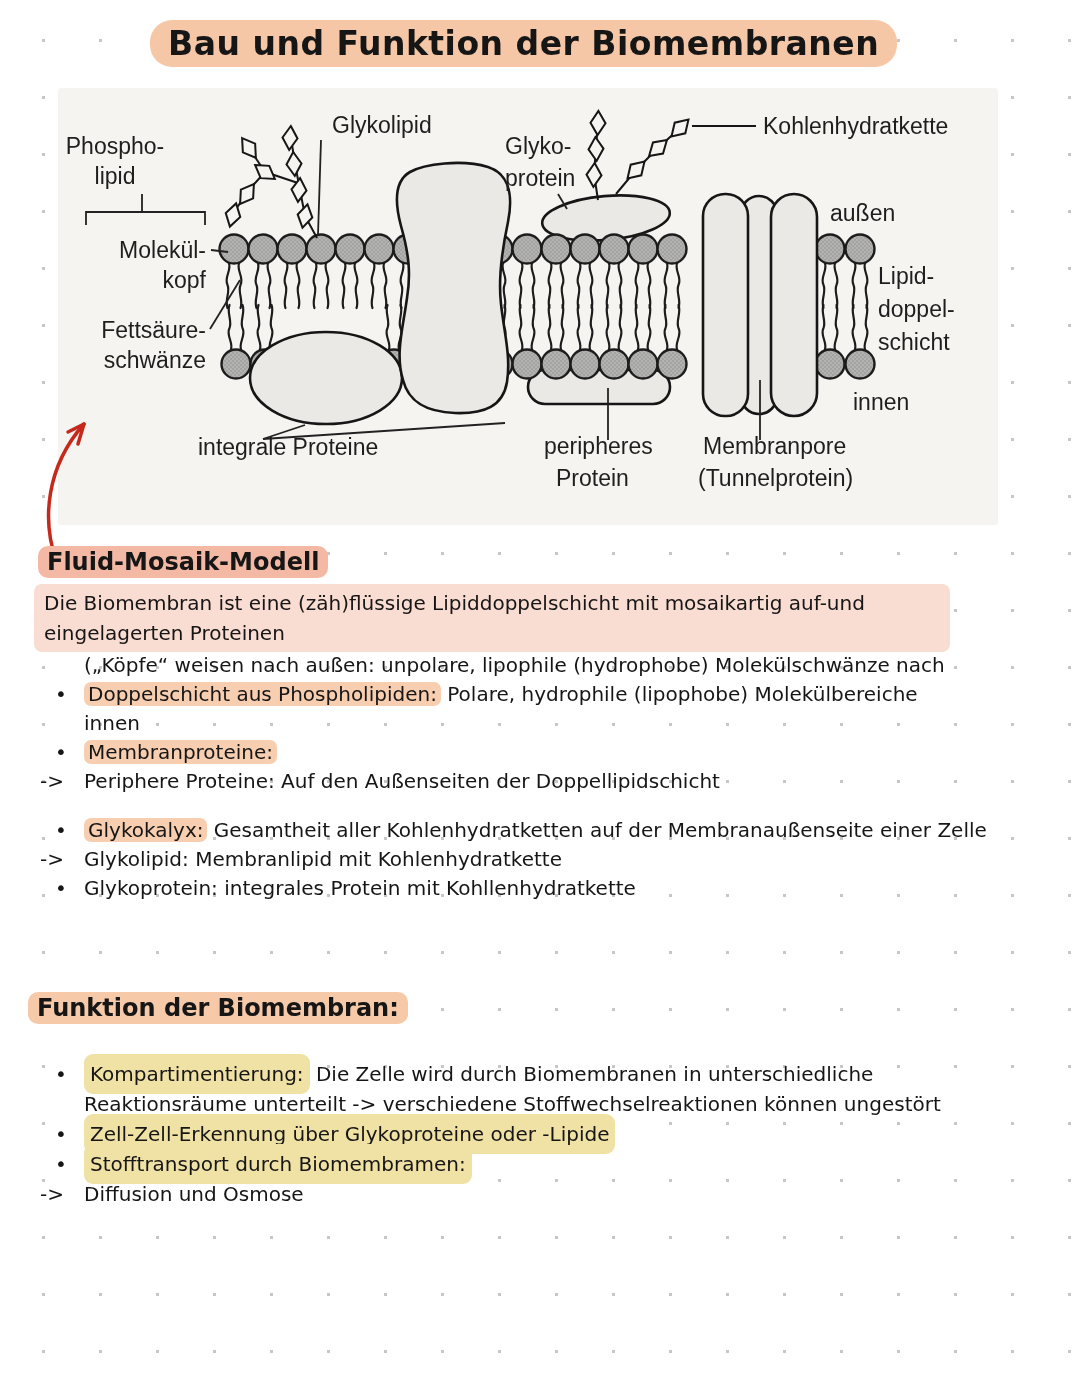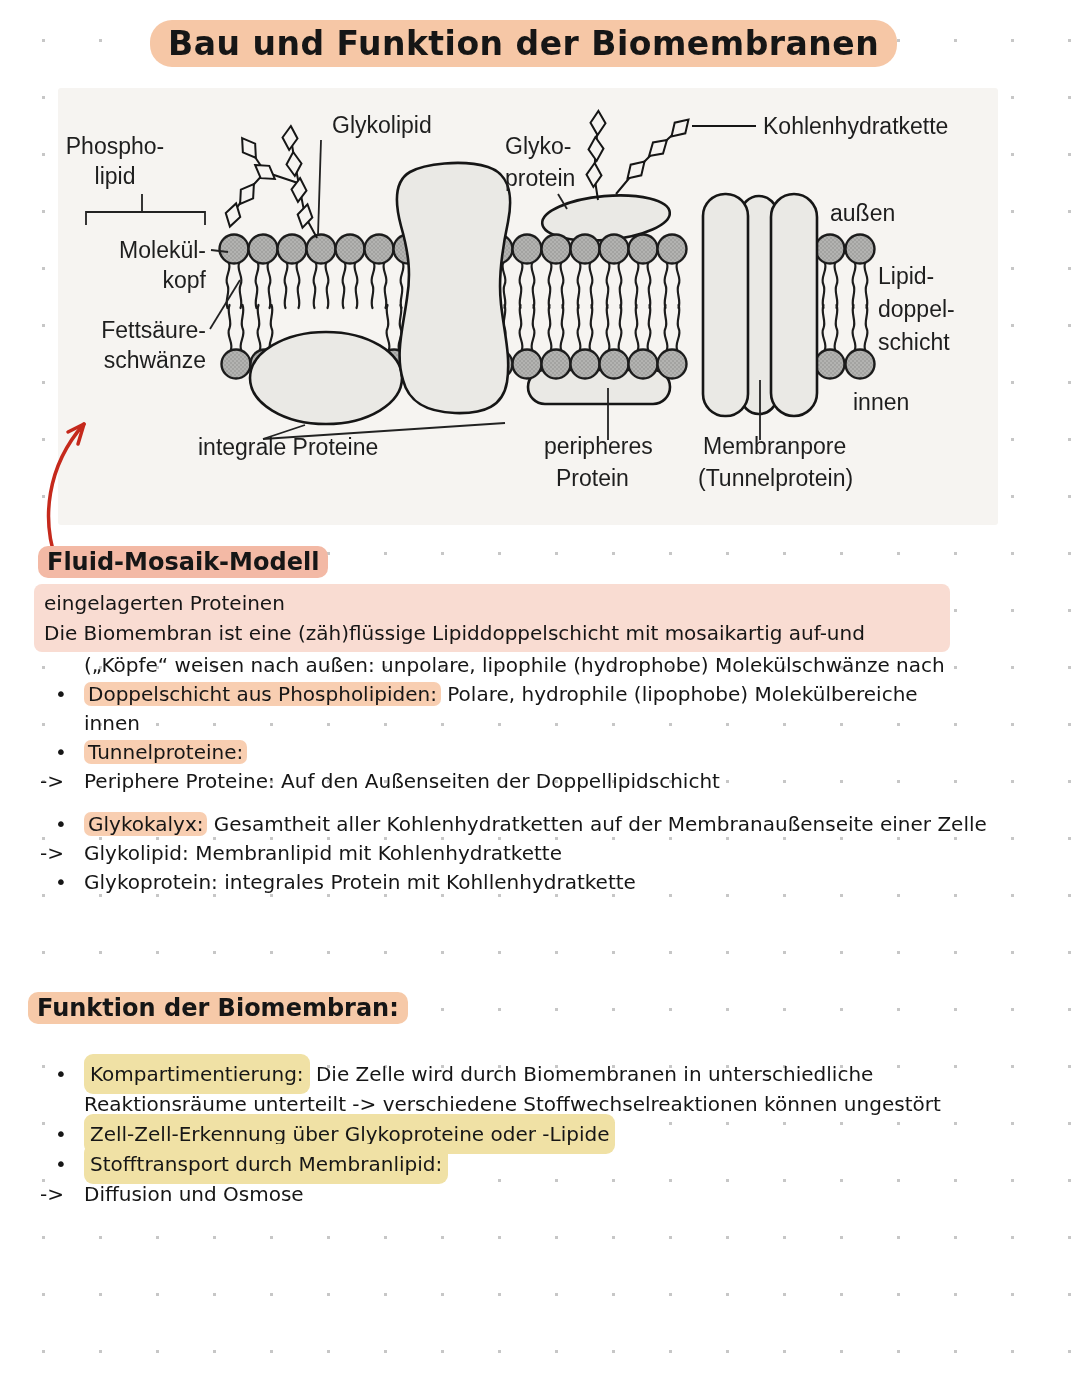--- a/index.html
+++ b/index.html
@@ -39,21 +39,21 @@
   }
   .list{position:absolute;left:38px;font-size:20px;}
   #fluid-list{top:651px;width:1015px;line-height:29px;}
   #funktion-list{top:1059px;width:1015px;line-height:30px;}
   .line{white-space:pre;}
   .mk{display:inline-block;width:46px;}
   .mk-b{text-align:center;}
   .mk-a{text-align:left;padding-left:2px;box-sizing:border-box;}
   .hl-peach{background:#f8ceb1;border-radius:7px;padding:0 4px;}
   .hl-yellow{background:#f0e1a5;border-radius:9px;padding:8px 6px;}
-  .gap-top{margin-top:14px;}
+  .gap-top{margin-top:20px;}
 </style>
 </head>
 <body>
 
 <div class="page">
 
   <div class="title">Bau und Funktion der Biomembranen</div>
 
   <div class="diagram">
     <svg width="940" height="437" viewBox="0 0 940 437">
@@ -185,40 +185,40 @@
   <svg class="red-arrow" width="90" height="155" viewBox="0 0 90 155">
     <path d="M18,148 C4,108 8,55 46,12" stroke="#c5291c" stroke-width="3.5" fill="none" stroke-linecap="round"></path>
     <path d="M46,12 L30,20 M46,12 L40,32" stroke="#c5291c" stroke-width="3.5" fill="none" stroke-linecap="round"></path>
   </svg>
 
   <div class="sec-heading" style="left:38px;top:548px">
     <span class="pill pill-salmon">Fluid-Mosaik-Modell</span>
   </div>
 
   <div class="intro">
+    <div>Die Biomembran ist eine (zäh)flüssige Lipiddoppelschicht mit mosaikartig auf-und</div>
     <div>eingelagerten Proteinen</div>
-    <div>Die Biomembran ist eine (zäh)flüssige Lipiddoppelschicht mit mosaikartig auf-und</div>
   </div>
 
   <div class="list" id="fluid-list">
     <div class="line"><span class="mk"></span><span>(„Köpfe“ weisen nach außen: unpolare, lipophile (hydrophobe) Molekülschwänze nach</span></div>
     <div class="line"><span class="mk mk-b">•</span><span class="hl-peach">Doppelschicht aus Phospholipiden:</span><span> Polare, hydrophile (lipophobe) Molekülbereiche</span></div>
     <div class="line"><span class="mk"></span><span>innen</span></div>
-    <div class="line"><span class="mk mk-b">•</span><span class="hl-peach">Tunnelproteine:</span></div>
+    <div class="line"><span class="mk mk-b">•</span><span class="hl-peach">Membranproteine:</span></div>
     <div class="line"><span class="mk mk-a">-&gt;</span><span>Periphere Proteine: Auf den Außenseiten der Doppellipidschicht</span></div>
     <div class="line gap-top"><span class="mk mk-b">•</span><span class="hl-peach">Glykokalyx:</span><span> Gesamtheit aller Kohlenhydratketten auf der Membranaußenseite einer Zelle</span></div>
     <div class="line"><span class="mk mk-a">-&gt;</span><span>Glykolipid: Membranlipid mit Kohlenhydratkette</span></div>
     <div class="line"><span class="mk mk-b">•</span><span>Glykoprotein: integrales Protein mit Kohllenhydratkette</span></div>
   </div>
 
   <div class="sec-heading" style="left:28px;top:994px">
     <span class="pill pill-peach">Funktion der Biomembran:</span>
   </div>
 
   <div class="list" id="funktion-list">
     <div class="line"><span class="mk mk-b">•</span><span class="hl-yellow">Kompartimentierung:</span><span> Die Zelle wird durch Biomembranen in unterschiedliche</span></div>
     <div class="line"><span class="mk"></span><span>Reaktionsräume unterteilt -&gt; verschiedene Stoffwechselreaktionen können ungestört</span></div>
     <div class="line"><span class="mk mk-b">•</span><span class="hl-yellow">Zell-Zell-Erkennung über Glykoproteine oder -Lipide</span></div>
-    <div class="line"><span class="mk mk-b">•</span><span class="hl-yellow">Stofftransport durch Membranlipid:</span></div>
+    <div class="line"><span class="mk mk-b">•</span><span class="hl-yellow">Stofftransport durch Biomembramen:</span></div>
     <div class="line"><span class="mk mk-a">-&gt;</span><span>Diffusion und Osmose</span></div>
   </div>
 
 </div>
 
 </body></html>

